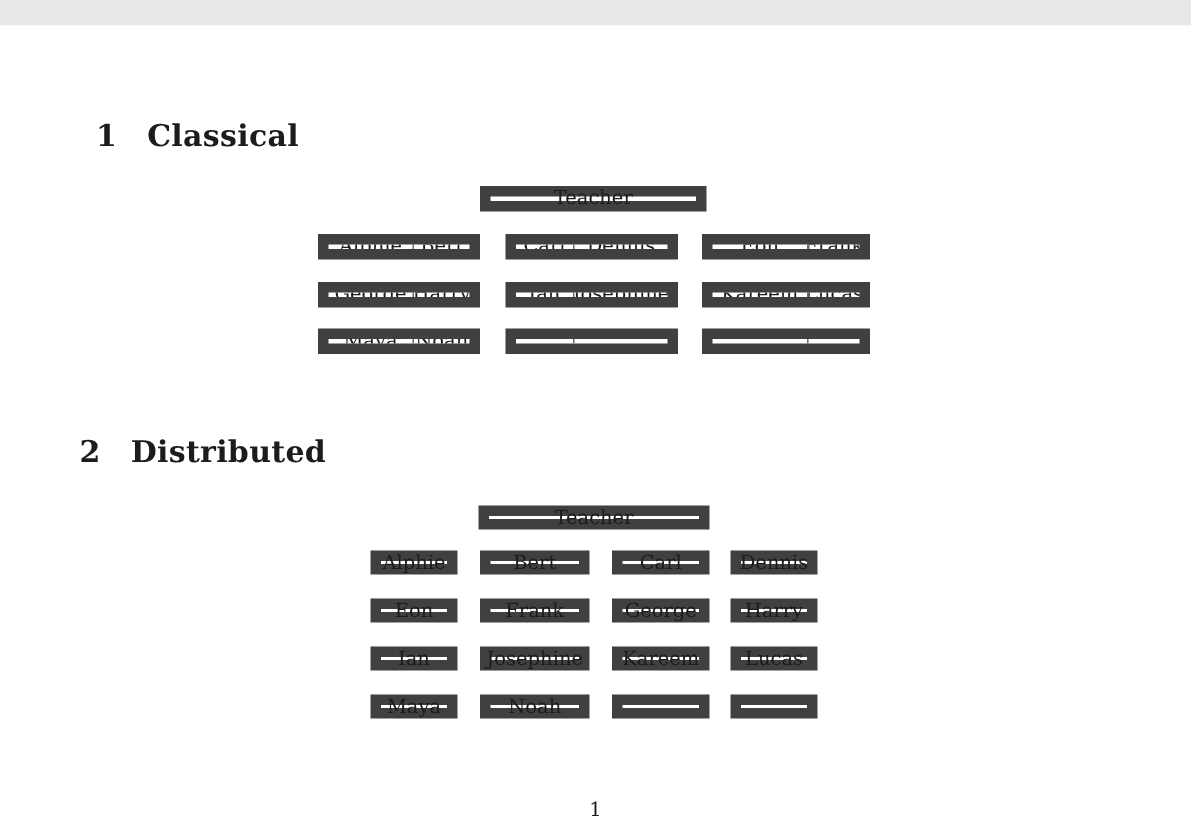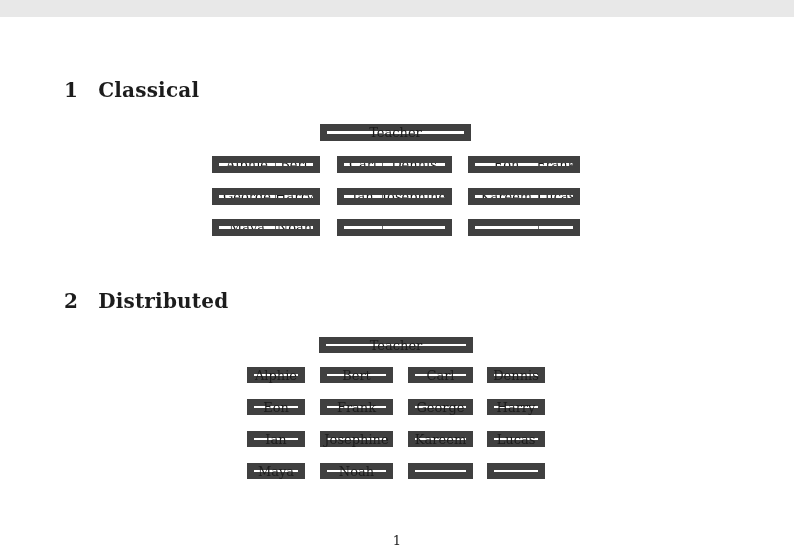--- a/index.html
+++ b/index.html
@@ -88,21 +88,21 @@
   </div>
   <div class="box colB" style="left:337px; top:202px;">
     <span class="cell l"></span>
     <span class="cell r"></span>
   </div>
   <div class="box colC" style="left:468px; top:202px;">
     <span class="cell l"></span>
     <span class="cell r"></span>
   </div>
 
-  <h2 class="heading" style="left:64px; top:273px;"><span class="num">2</span><span>Distributed</span></h2>
+  <h2 class="heading" style="left:53px; top:273px;"><span class="num">2</span><span>Distributed</span></h2>
 
   <div class="box teacher-box t2">
     <span>Teacher</span>
   </div>
 
   <div class="box seat s2c1" style="left:247px; top:350px;">
       <span>Alphie</span>
     </div>
   <div class="box seat s2c2" style="left:320px; top:350px;">
       <span>Bert</span>

